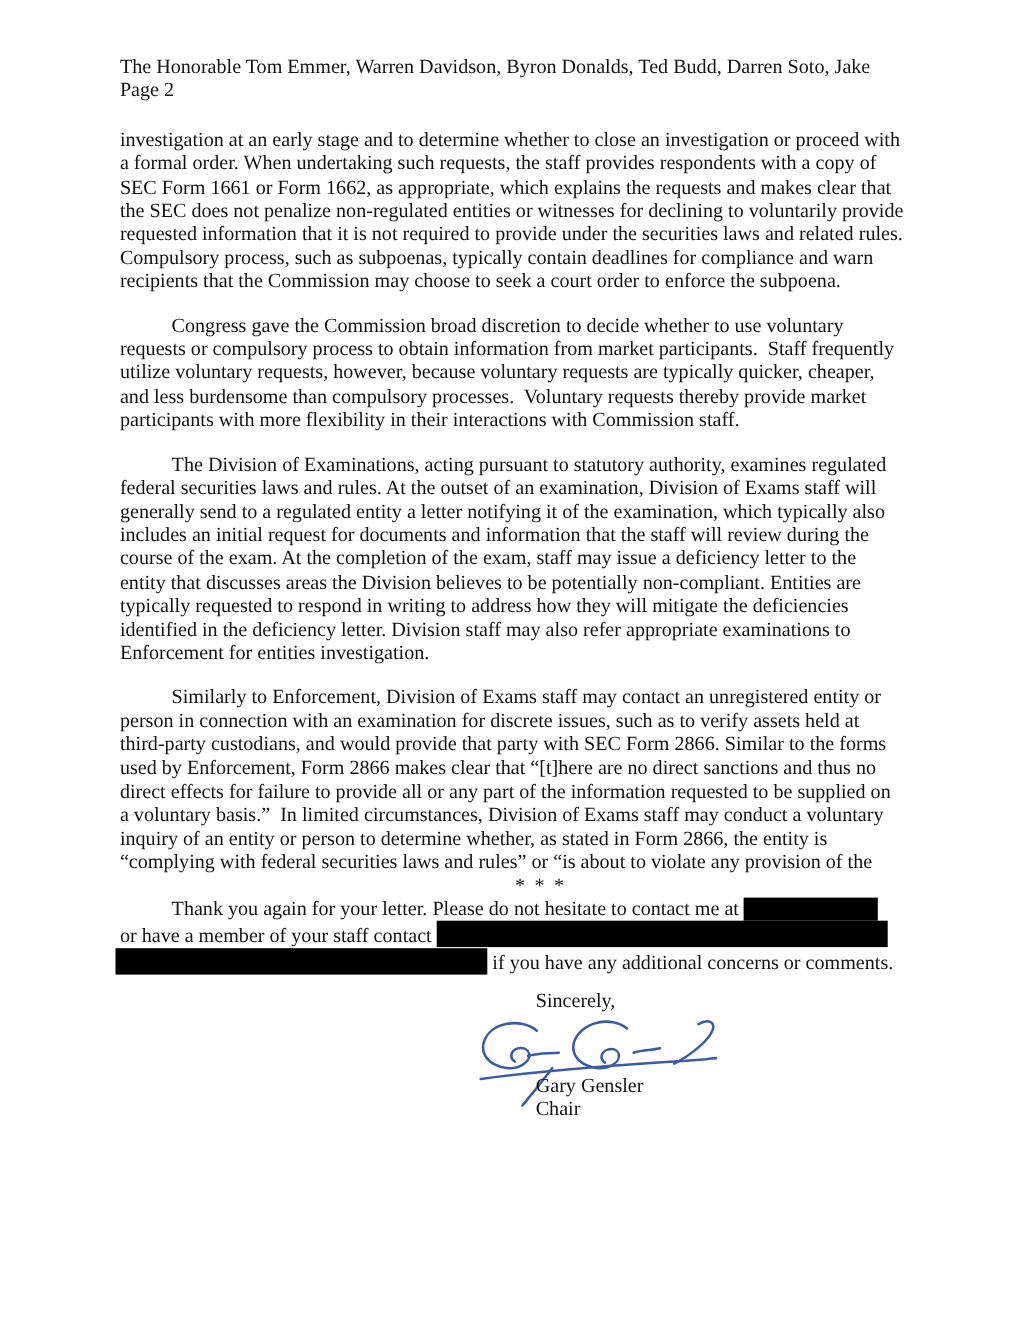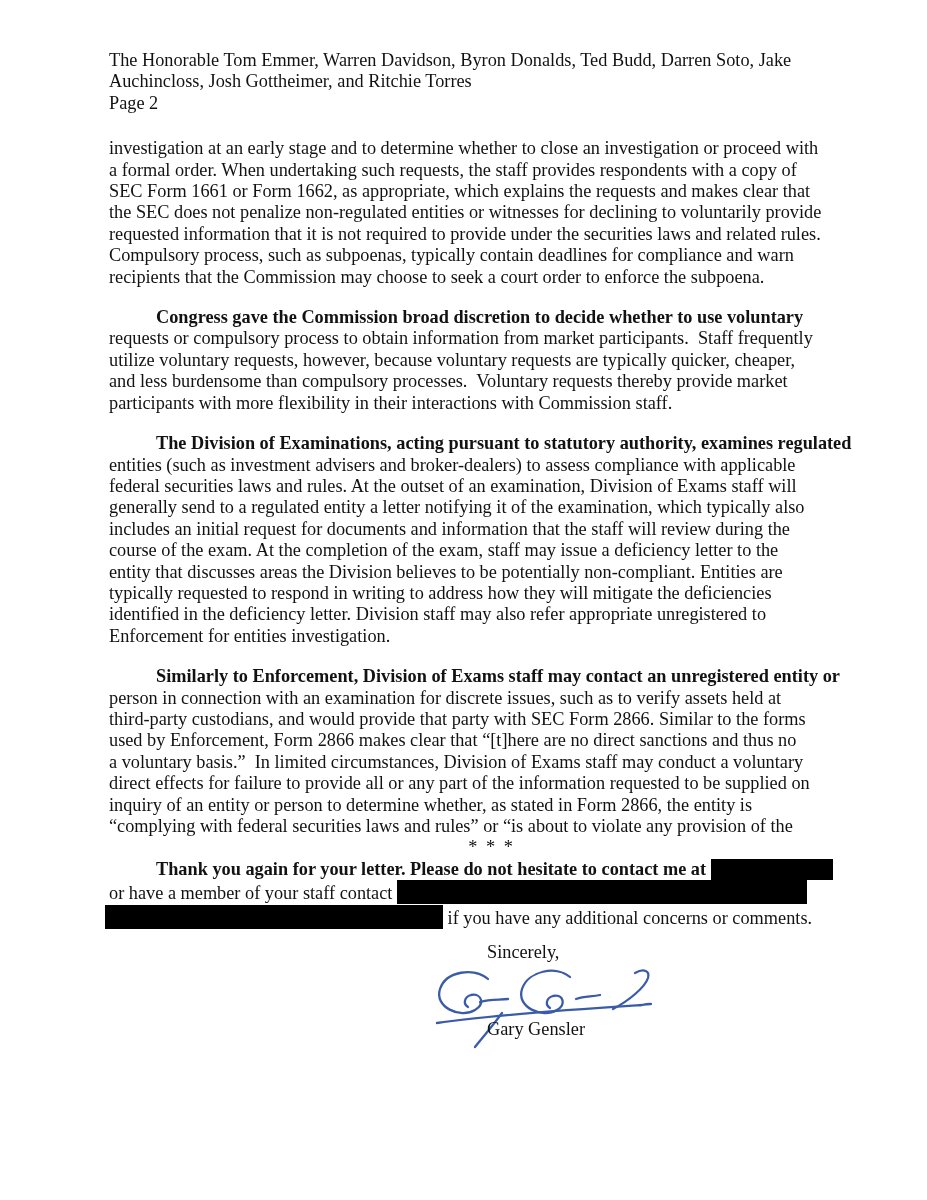--- a/index.html
+++ b/index.html
@@ -10,42 +10,41 @@
     font-family:"Liberation Serif","DejaVu Serif",serif;
     font-size:18.3px;
     line-height:21.4px;
     color:#121212;
     overflow:hidden;
   }
   .content{position:absolute;left:109px;top:50px;width:709px;}
   .line{white-space:pre;}
   .header{margin-bottom:24px;}
   .para{margin-bottom:19px;}
-  .para.indent .line:first-child{padding-left:47px;font-weight:bold;}
+  .para.indent .line:first-child{padding-left:47px;}
   .body-block .para:last-child{margin-bottom:0;}
   .separator{text-align:center;padding-left:56px;letter-spacing:2px;}
-  .closing .cindent{padding-left:47px;font-weight:bold;}
+  .closing .cindent{padding-left:47px;}
   .redact{
     display:inline-block;
     background:#000000;
     vertical-align:-5px;
   }
   .signoff{margin-top:13px;margin-left:378px;}
   .sig-svg{display:block;margin:4px 0 0 -67px;overflow:visible;}
   .sig-svg path{fill:none;stroke-width:2.3;stroke-linecap:round;}
 </style>
 </head>
 <body>
 
 <div class="page">
   <div class="content">
 
     <div class="header" id="header">
         <div class="line">The Honorable Tom Emmer, Warren Davidson, Byron Donalds, Ted Budd, Darren Soto, Jake</div>
-        <div class="line">Auchincloss, Josh Gottheimer, and Ritchie Torres</div>
         <div class="line">Page 2</div>
       </div>
 
     <div class="body-block" id="body">
         <div class="para">
           <div class="line">investigation at an early stage and to determine whether to close an investigation or proceed with</div>
           <div class="line">a formal order. When undertaking such requests, the staff provides respondents with a copy of</div>
           <div class="line">SEC Form 1661 or Form 1662, as appropriate, which explains the requests and makes clear that</div>
           <div class="line">the SEC does not penalize non-regulated entities or witnesses for declining to voluntarily provide</div>
           <div class="line">requested information that it is not required to provide under the securities laws and related rules.</div>
@@ -54,37 +53,36 @@
         </div>
         <div class="para indent">
           <div class="line">Congress gave the Commission broad discretion to decide whether to use voluntary</div>
           <div class="line">requests or compulsory process to obtain information from market participants.  Staff frequently</div>
           <div class="line">utilize voluntary requests, however, because voluntary requests are typically quicker, cheaper,</div>
           <div class="line">and less burdensome than compulsory processes.  Voluntary requests thereby provide market</div>
           <div class="line">participants with more flexibility in their interactions with Commission staff.</div>
         </div>
         <div class="para indent">
           <div class="line">The Division of Examinations, acting pursuant to statutory authority, examines regulated</div>
-          <div class="line">entities (such as investment advisers and broker-dealers) to assess compliance with applicable</div>
           <div class="line">federal securities laws and rules. At the outset of an examination, Division of Exams staff will</div>
           <div class="line">generally send to a regulated entity a letter notifying it of the examination, which typically also</div>
           <div class="line">includes an initial request for documents and information that the staff will review during the</div>
           <div class="line">course of the exam. At the completion of the exam, staff may issue a deficiency letter to the</div>
           <div class="line">entity that discusses areas the Division believes to be potentially non-compliant. Entities are</div>
           <div class="line">typically requested to respond in writing to address how they will mitigate the deficiencies</div>
-          <div class="line">identified in the deficiency letter. Division staff may also refer appropriate unregistered to</div>
+          <div class="line">identified in the deficiency letter. Division staff may also refer appropriate examinations to</div>
           <div class="line">Enforcement for entities investigation.</div>
         </div>
         <div class="para indent">
           <div class="line">Similarly to Enforcement, Division of Exams staff may contact an unregistered entity or</div>
           <div class="line">person in connection with an examination for discrete issues, such as to verify assets held at</div>
           <div class="line">third-party custodians, and would provide that party with SEC Form 2866. Similar to the forms</div>
           <div class="line">used by Enforcement, Form 2866 makes clear that “[t]here are no direct sanctions and thus no</div>
+          <div class="line">direct effects for failure to provide all or any part of the information requested to be supplied on</div>
           <div class="line">a voluntary basis.”  In limited circumstances, Division of Exams staff may conduct a voluntary</div>
-          <div class="line">direct effects for failure to provide all or any part of the information requested to be supplied on</div>
           <div class="line">inquiry of an entity or person to determine whether, as stated in Form 2866, the entity is</div>
           <div class="line">“complying with federal securities laws and rules” or “is about to violate any provision of the</div>
         </div>
       </div>
 
     <div class="separator">* * *</div>
 
     <div class="closing" id="closing">
         <div class="line cindent"><span>Thank you again for your letter. Please do not hesitate to contact me at </span><span class="redact" style="width: 122px; height: 21px; background: rgb(0, 0, 0);"></span></div>
         <div class="line"><span>or have a member of your staff contact </span><span class="redact" style="width: 410px; height: 24px; background: rgb(0, 0, 0);"></span></div>
@@ -96,16 +94,17 @@
       <svg class="sig-svg" width="250" height="58" viewBox="0 0 250 58" aria-hidden="true">
         <path class="sigpath" d="M68,12 C54,0 26,4 20,22 C14,40 40,52 55,43 C65,37 62,26 51,28 C44,30 43,37 48,40" stroke="#3a5ca8"></path>
         <path class="sigpath" d="M60,35 C70,32 79,33 88,32" stroke="#3a5ca8"></path>
         <path class="sigpath" d="M150,10 C136,-2 108,4 102,22 C96,40 122,52 137,43 C146,38 144,27 133,29 C126,31 125,38 130,41" stroke="#3a5ca8"></path>
         <path class="sigpath" d="M156,32 C165,29 172,30 180,28" stroke="#3a5ca8"></path>
         <path class="sigpath" d="M215,6 C224,1 230,4 228,11 C225,20 210,33 193,42" stroke="#3a5ca8"></path>
         <path class="sigpath" d="M17,56 C80,47 160,42 222,38 C226,37 229,37 231,37" stroke="#3a5ca8"></path>
         <path class="sigpath" d="M82,46 C74,57 64,69 55,80" stroke="#3a5ca8"></path>
       </svg>
       <div class="line" style="margin-top:-6px">Gary Gensler</div>
+      <div class="line">Chair</div>
     </div>
 
   </div>
 </div>
 
 </body></html>

